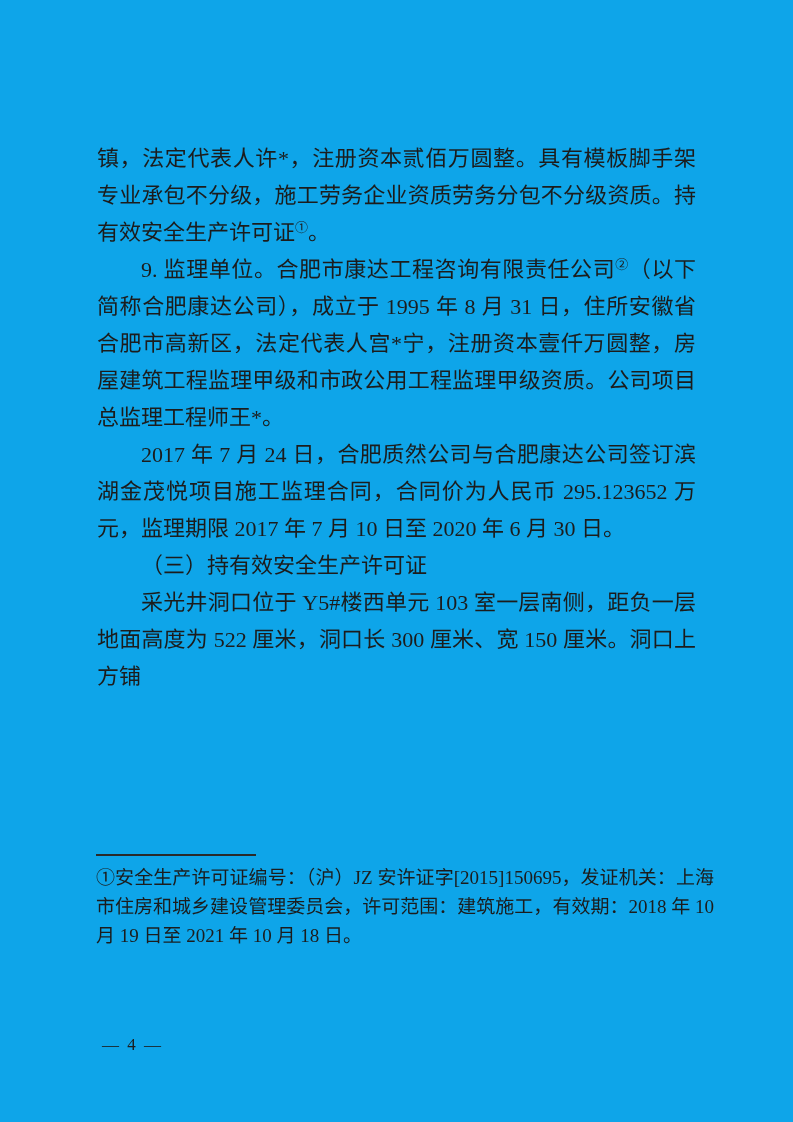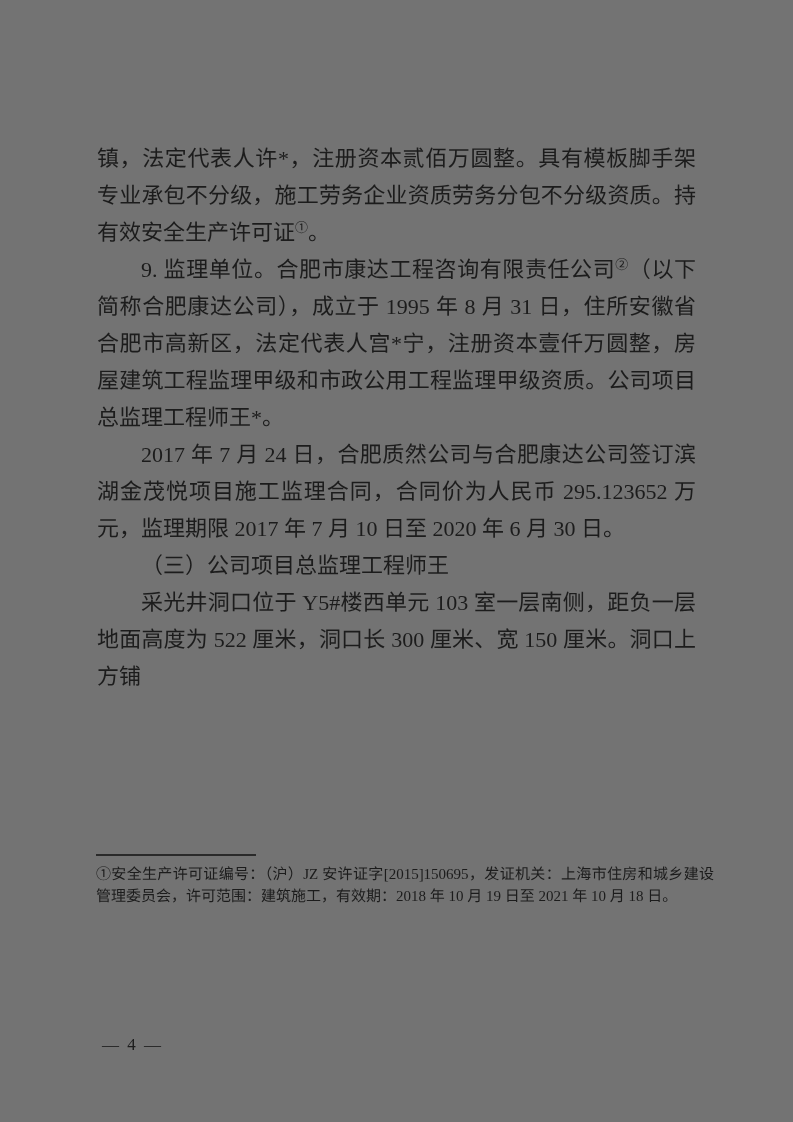--- a/index.html
+++ b/index.html
@@ -4,21 +4,21 @@
 <style>
   * { margin: 0; padding: 0; box-sizing: border-box; }
   html, body {
     background: #ffffff;
     font-family: "Liberation Serif", "DejaVu Serif", serif;
   }
   .page {
     position: relative;
     width: 793px;
     height: 1122px;
-    background: #737373;
+    background: #0ea5e9;
     color: #1c1c1c;
     overflow: hidden;
   }
   .body-text {
     position: absolute;
     left: 97px;
     top: 140px;
     width: 599px;
     font-size: 22px;
     line-height: 37px;
@@ -44,22 +44,22 @@
     top: 854px;
     width: 618px;
   }
   .footnote-rule {
     width: 160px;
     height: 0;
     border-top: 2.5px solid #2a2a2a;
     margin-bottom: 7px;
   }
   .footnote {
-    font-size: 15px;
-    line-height: 22px;
+    font-size: 19px;
+    line-height: 29px;
     text-align: justify;
     text-justify: inter-ideograph;
     color: #1c1c1c;
   }
   .page-number {
     position: absolute;
     left: 102px;
     top: 1035px;
     font-size: 17px;
     letter-spacing: 2px;
@@ -73,21 +73,21 @@
 
   <div class="body-text">
 
     <p class="para"><span>镇，法定代表人许*，注册资本贰佰万圆整。具有模板脚手架专业承包不分级，施工劳务企业资质劳务分包不分级资质。持有效安全生产许可证</span><sup class="fn-ref">①</sup><span>。</span></p>
 
 
     <p class="para indent"><span>9. 监理单位。合肥市康达工程咨询有限责任公司</span><sup class="fn-ref">②</sup><span>（以下简称合肥康达公司），成立于 1995 年 8 月 31 日，住所安徽省合肥市高新区，法定代表人宫*宁，注册资本壹仟万圆整，房屋建筑工程监理甲级和市政公用工程监理甲级资质。公司项目总监理工程师王*。</span></p>
 
     <p class="para indent"><span>2017 年 7 月 24 日，合肥质然公司与合肥康达公司签订滨湖金茂悦项目施工监理合同，合同价为人民币 295.123652 万元，监理期限 2017 年 7 月 10 日至 2020 年 6 月 30 日。</span><sup class="fn-ref"></sup><span></span></p>
 
-    <p class="para section-heading">（三）公司项目总监理工程师王</p>
+    <p class="para section-heading">（三）持有效安全生产许可证</p>
 
     <p class="para indent">采光井洞口位于 Y5#楼西单元 103 室一层南侧，距负一层地面高度为 522 厘米，洞口长 300 厘米、宽 150 厘米。洞口上方铺</p>
 
   </div>
 
   <div class="footnote-area">
     <div class="footnote-rule"></div>
     <p class="footnote">①安全生产许可证编号：（沪）JZ 安许证字[2015]150695，发证机关：上海市住房和城乡建设管理委员会，许可范围：建筑施工，有效期：2018 年 10 月 19 日至 2021 年 10 月 18 日。</p>
   </div>
 

